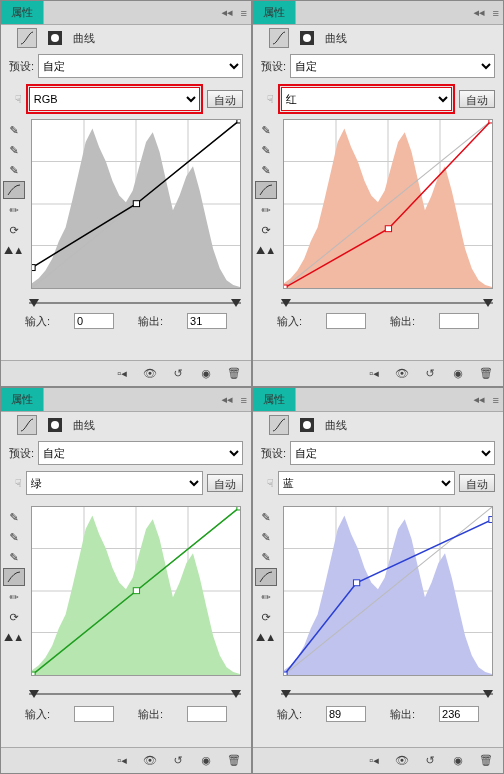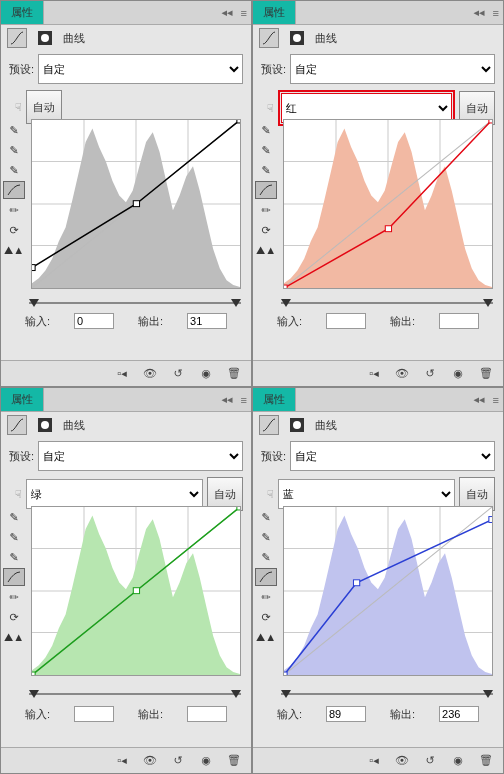--- a/index.html
+++ b/index.html
@@ -2,29 +2,29 @@
 <html><head>
 <meta charset="utf-8">
 <style>
 *{box-sizing:border-box;margin:0;padding:0;font-family:"Microsoft YaHei",sans-serif;font-size:11px}
 body{background:#fff;width:504px;height:774px;display:grid;grid-template-columns:1fr 1fr;grid-template-rows:1fr 1fr}
 .panel{background:#e6e6e6;border:1px solid #888;display:flex;flex-direction:column;color:#333;position:relative}
 .tab-row{display:flex;align-items:center;height:24px;background:#d4d4d4;border-bottom:1px solid #aaa}
 .tab{background:#14b8a6;padding:4px 10px;border-right:1px solid #aaa;height:100%;display:flex;align-items:center}
 .spacer{flex:1}
 .ctrl{padding:0 4px;color:#666;cursor:pointer}
-.hdr{display:flex;align-items:center;height:26px;padding:2px 6px;gap:8px}
+.hdr{display:flex;align-items:center;height:26px;padding:2px 16px;gap:8px}
 .icon-btn{width:20px;height:20px;display:flex;align-items:center;justify-content:center;border:1px solid transparent}
 .icon-btn.sel{background:#d0d0d0;border:1px solid #888}
 .row{display:flex;align-items:center;padding:3px 8px;gap:4px}
 label{color:#333}
-select{flex:1;height:30px;background:#fff;border:1px solid #999;font-size:11px}
+select{flex:1;height:24px;background:#fff;border:1px solid #999;font-size:11px}
 .hl{border:2px solid #e30613!important;padding:1px}
 .hl select{border:1px solid #e30613}
-.btn{background:linear-gradient(#f8f8f8,#ddd);border:1px solid #888;padding:2px 6px;height:34px;display:flex;align-items:center}
+.btn{background:linear-gradient(#f8f8f8,#ddd);border:1px solid #888;padding:2px 6px;height:18px;display:flex;}
 .tools{position:absolute;left:2px;top:120px;width:24px;display:flex;flex-direction:column;gap:2px}
 .tool{width:22px;height:18px;display:flex;align-items:center;justify-content:center;color:#333}
 .tool.active{background:#bfbfbf;border:1px solid #666}
 .graph{position:absolute;left:30px;top:118px;right:10px;height:170px;background:#fff;border:1px solid #999}
 .grid line{stroke:#ccc;stroke-width:1}
 .curve{fill:none;stroke-width:1.5}
 .pt{fill:#fff;stroke-width:1}
 .slider{position:absolute;left:28px;right:10px;height:12px;display:flex;align-items:center}
 .slider .track{flex:1;height:2px;background:#888}
 .slider .thumb{width:0;height:0;border-left:5px solid transparent;border-right:5px solid transparent;border-top:8px solid #333;position:absolute}
@@ -60,20 +60,23 @@
         </svg>
       </div>
   <span>曲线</span>
  </div>
  <div class="row">
   <label>预设:</label>
   <select><option>自定</option></select>
  </div>
  <div class="row">
   <span class="hand">☟</span>
+  <div class="hl" style="flex:1;display:flex">
+        <select><option>RGB</option></select>
+      </div>
   <div class="btn">
         <span>自动</span>
       </div>
  </div>
  <div class="tools">
   <div class="tool">✎</div>
   <div class="tool">✎</div>
   <div class="tool">✎</div>
   <div class="tool active">
         <svg width="14" height="12">

